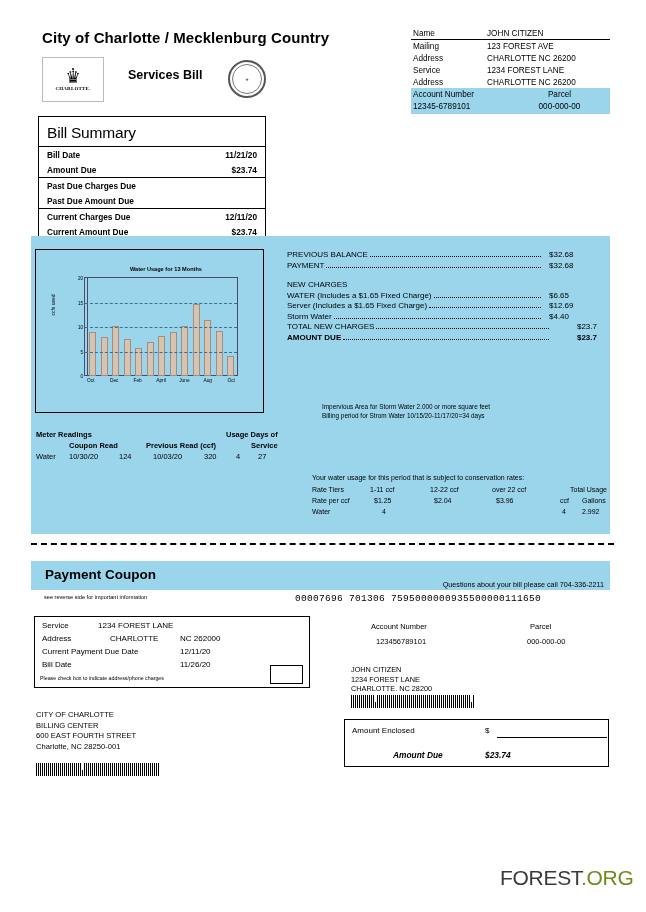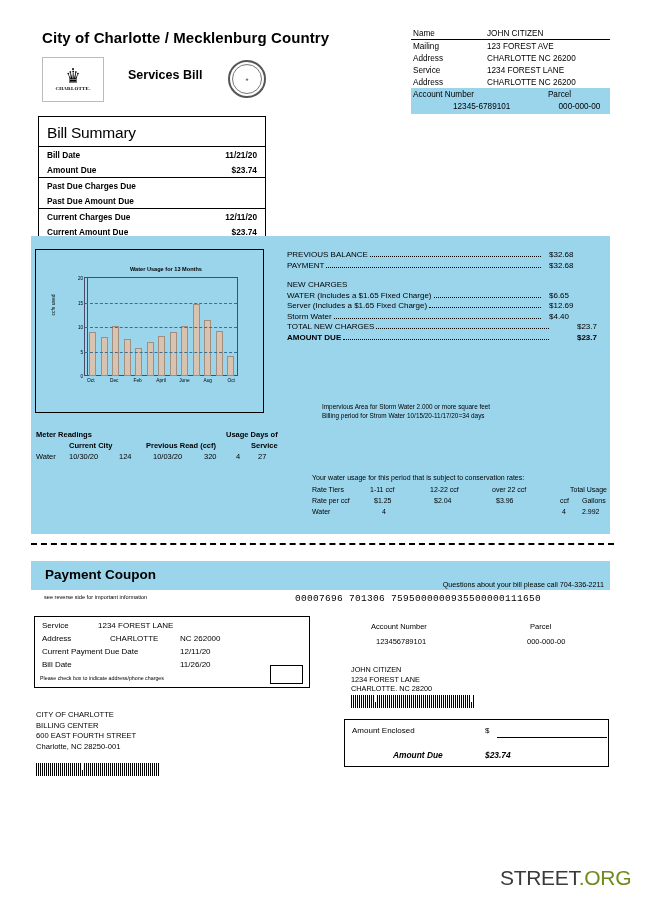--- a/index.html
+++ b/index.html
@@ -28,21 +28,21 @@
   
   .acct { position:absolute; left:411px; top:27px; width:199px; font-size:8.2px; }
   .acct .row { display:flex; padding:1.5px 0 1.5px 2px; }
   .acct .row.sep { border-bottom:1px solid #000; }
   .acct .lbl { width:74px; }
   .acct .val { flex:1; }
   .acct .hrow { display:flex; padding:1.5px 2px; background:#9BD5EC; }
   .acct .h1 { width:98px; }
   .acct .h2 { flex:1; text-align:center; }
   .acct .vrow { display:flex; padding:1.5px 2px 3px; background:#9BD5EC; }
-  .acct .v1 { width:98px;margin-left:40px; }
+  .acct .v1 { width:98px; }
   .acct .v2 { flex:1; text-align:center; }
 
   
   .summary { position:absolute; left:38px; top:116px; width:228px; border:1.6px solid #000; background:#fff; }
   .summary h2 { margin:0; padding:7px 8px 4px; font-size:15.5px; font-weight:normal; letter-spacing:-.2px;}
   .sum-grp { border-top:1px solid #000; }
   .sum-row { display:flex; justify-content:space-between; padding:2.5px 8px; font-size:8.3px; font-weight:bold;}
   .sum-row .v { font-weight:bold; }
   .sum-first { border-top:1px solid #000; }
 
@@ -308,21 +308,21 @@
     <div>Impervious Area for Storm Water 2.000 or more square feet</div>
     <div>Billing period for Strom Water 10/15/20-11/17/20=34 days</div>
   </div>
 
   <div class="meter">
     <div class="m-r1">
       <span class="m-cell" style="left:0;">Meter Readings</span>
       <span class="m-cell" style="left:190px;">Usage Days of</span>
     </div>
     <div class="m-r2">
-      <span class="m-cell" style="left:33px;">Current City</span>
+      <span class="m-cell" style="left:33px;">Coupon Read</span>
       <span class="m-cell" style="left:110px;text-align:center;">Previous Read (ccf)</span>
       <span class="m-cell" style="left:215px;">Service</span>
     </div>
     <div class="m-r3">
       <span class="m-cell" style="left:0;">Water</span>
       <span class="m-cell" style="left:33px;">10/30/20</span>
       <span class="m-cell" style="left:83px;">124</span>
       <span class="m-cell" style="left:117px;">10/03/20</span>
       <span class="m-cell" style="left:168px;">320</span>
       <span class="m-cell" style="left:200px;">4</span>
@@ -532,16 +532,16 @@
 
   <div class="amtbox">
     <span class="ae-lbl">Amount Enclosed</span>
     <span class="ae-dollar">$</span>
     <span class="ae-line"></span>
     <span class="ad-lbl">Amount Due</span>
     <span class="ad-val">$23.74</span>
   </div>
 
   <div class="wm">
-    <span class="a">STREET</span><span class="b">.ORG</span>
+    <span class="a">FOREST</span><span class="b">.ORG</span>
   </div>
 
 </div>
 
 </body></html>

